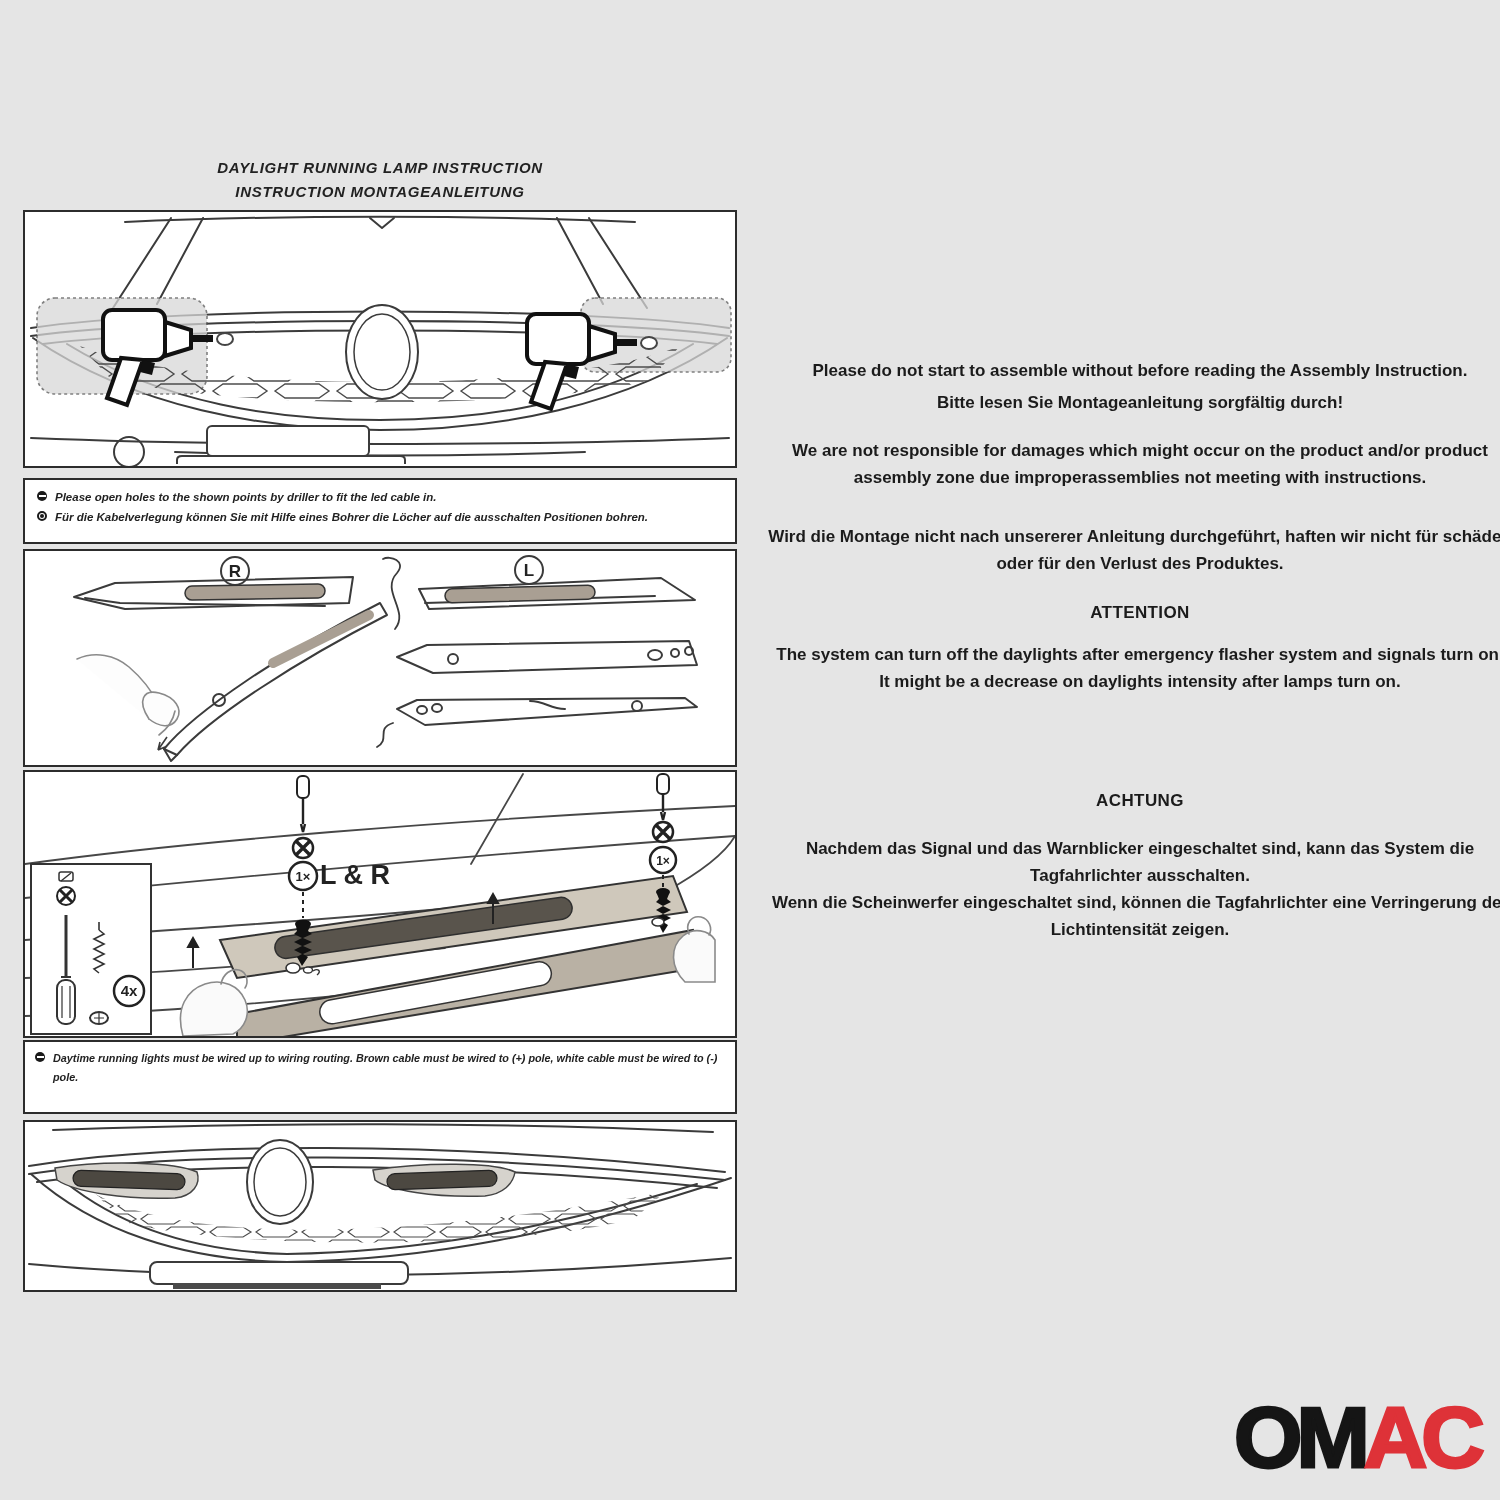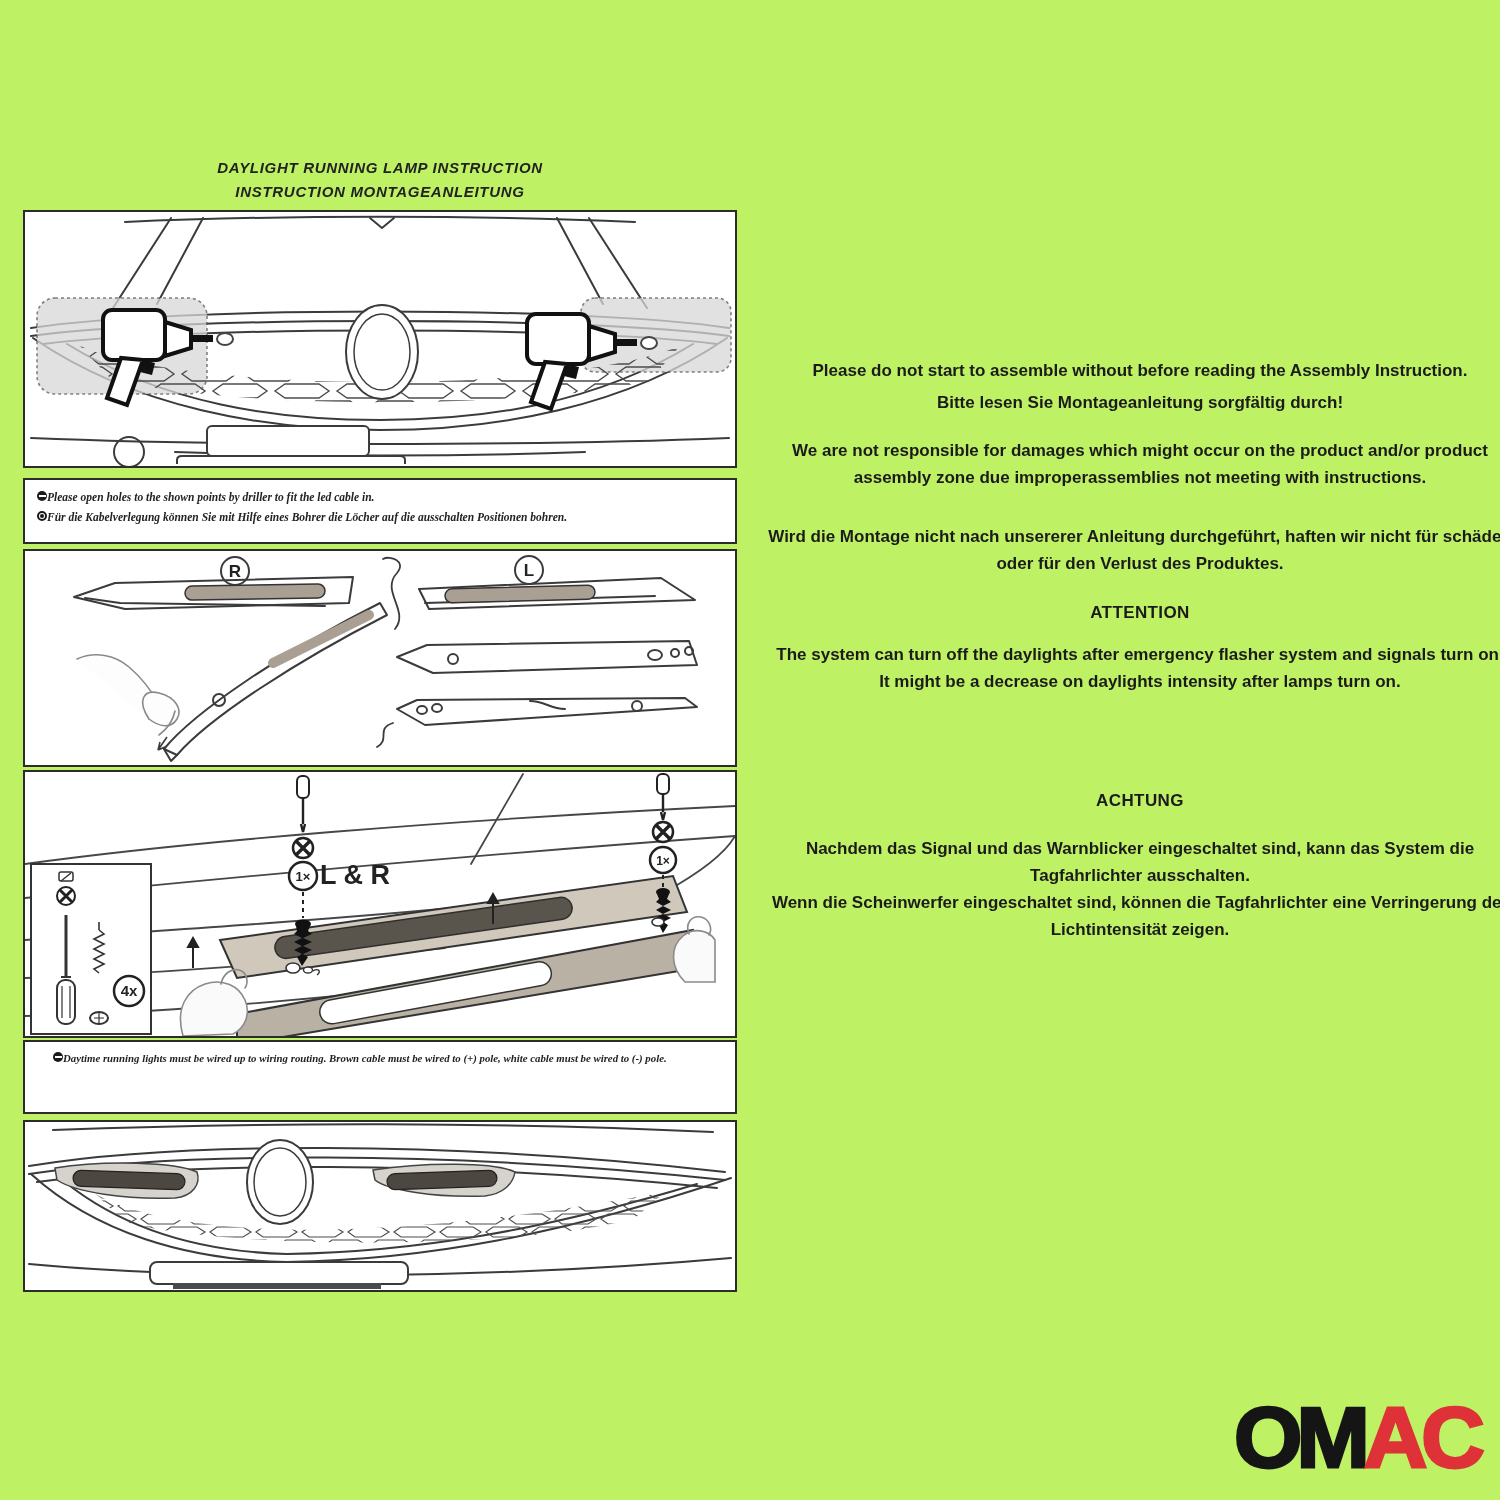--- a/index.html
+++ b/index.html
@@ -1,31 +1,31 @@
 <!DOCTYPE html>
 <html><head>
 <meta charset="utf-8">
 <style>
   html,body{margin:0;padding:0;background:#ffffff;}
-  .page{position:relative;width:1500px;height:1500px;background:#bef264;overflow:hidden;
+  .page{position:relative;width:1500px;height:1500px;background:#e5e5e5;overflow:hidden;
         font-family:"Liberation Sans",sans-serif;color:#1c1c1c;}
   .title{position:absolute;left:23px;top:156px;width:714px;text-align:center;
          font-style:italic;font-weight:700;font-size:15px;letter-spacing:.7px;
          line-height:24px;color:#222;}
   .box{position:absolute;left:23px;width:714px;border:2px solid #2c2c2c;background:#fff;
        box-sizing:border-box;}
   .p1{top:210px;height:258px;}
   .n1{top:478px;height:66px;padding:8px 12px;}
   .p2{top:549px;height:218px;}
   .p3{top:770px;height:268px;}
-  .n2{top:1040px;height:74px;padding:7px 28px;}
+  .n2{top:1040px;height:74px;padding:7px 10px;}
   .p4{top:1120px;height:172px;}
   .box svg{display:block;width:100%;height:100%;}
-  .note-line{display:flex;align-items:flex-start;font-style:italic;font-weight:600;
-             font-size:11.5px;line-height:1.6;color:#222;margin-bottom:2px;font-family:Liberation Serif, serif;}
+  .note-line{display:flex;gap:8px;align-items:flex-start;font-style:italic;font-weight:600;
+             font-size:11.5px;line-height:1.6;color:#222;margin-bottom:2px;}
   .n2 .note-line{font-size:10.8px;line-height:1.75;margin-bottom:1px;}
   .bullet{flex:0 0 auto;margin-top:3px;display:inline-block;}
   .b1{width:10px;height:10px;border-radius:50%;background:#1a1a1a;position:relative;}
   .b1::after{content:"";position:absolute;left:1.5px;top:4px;width:7px;height:2px;background:#fff;}
   .b2{width:10px;height:10px;border-radius:50%;border:2px solid #1a1a1a;box-sizing:border-box;position:relative;}
   .b2::after{content:"";position:absolute;left:1px;top:1px;width:4px;height:4px;border-radius:50%;background:#1a1a1a;}
   .warn{position:absolute;left:760px;width:760px;text-align:center;font-weight:700;
         font-size:17px;line-height:27px;white-space:pre-line;color:#1b1b1b;}
   .w1{top:340px;} .w2{top:372px;} .w3{top:420px;} .w4{top:506px;}
   .h1{top:582px;letter-spacing:.4px;} .w5{top:624px;}

